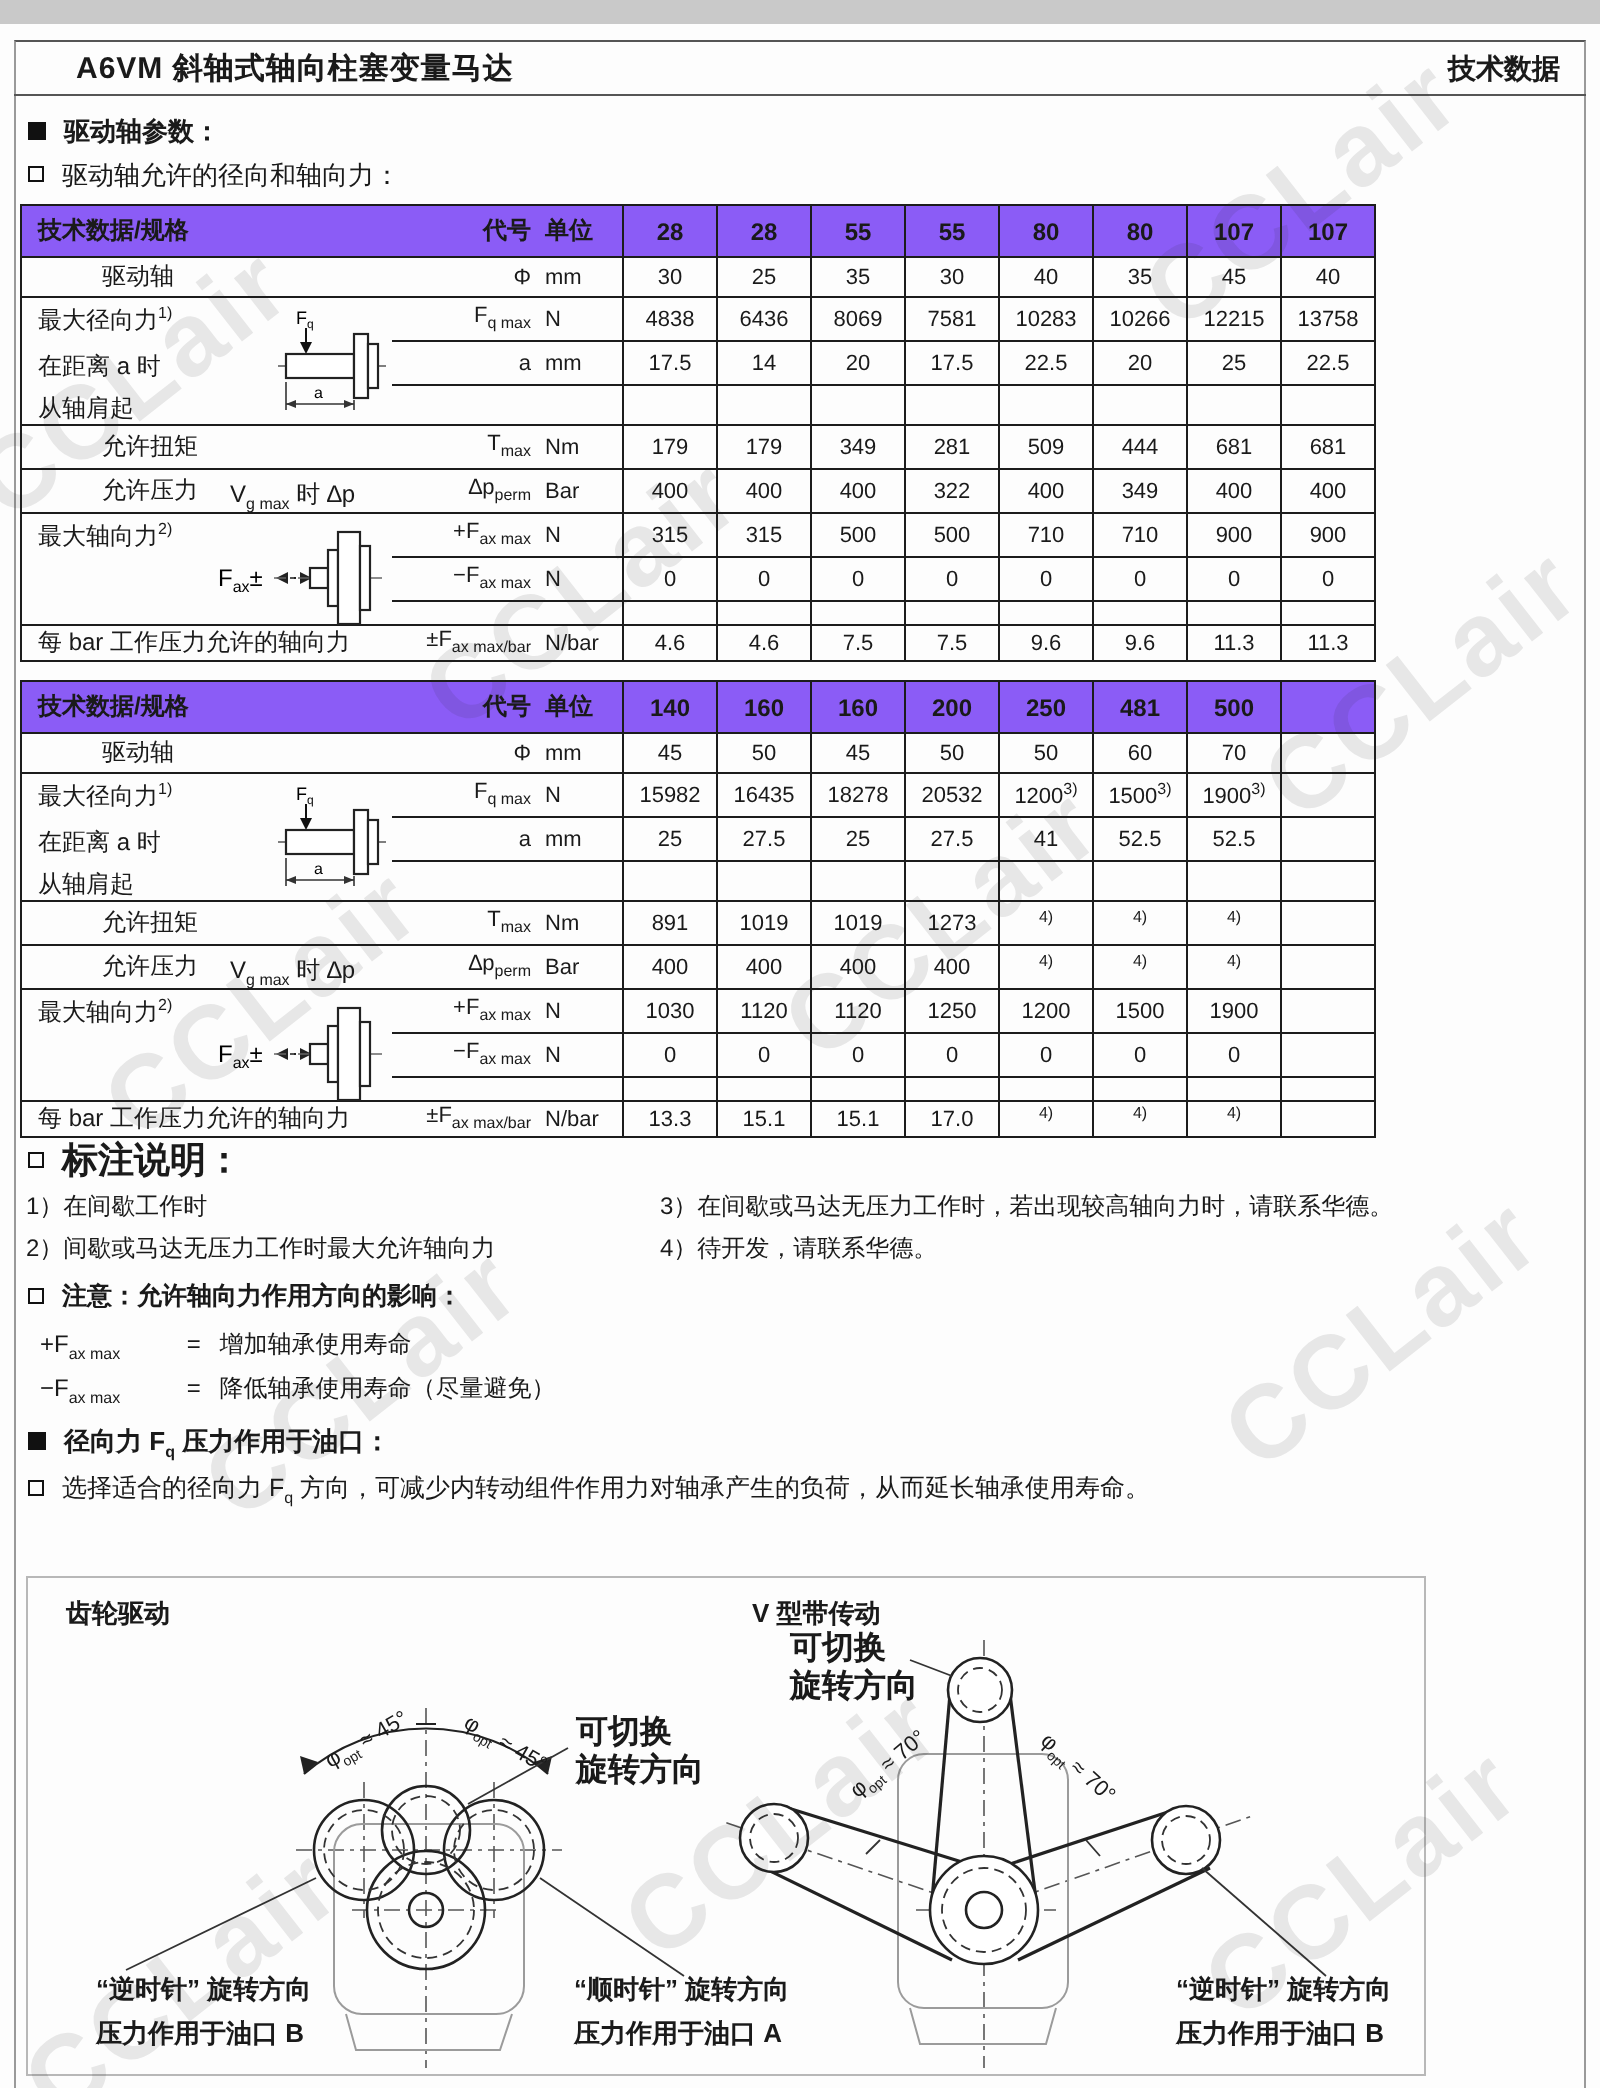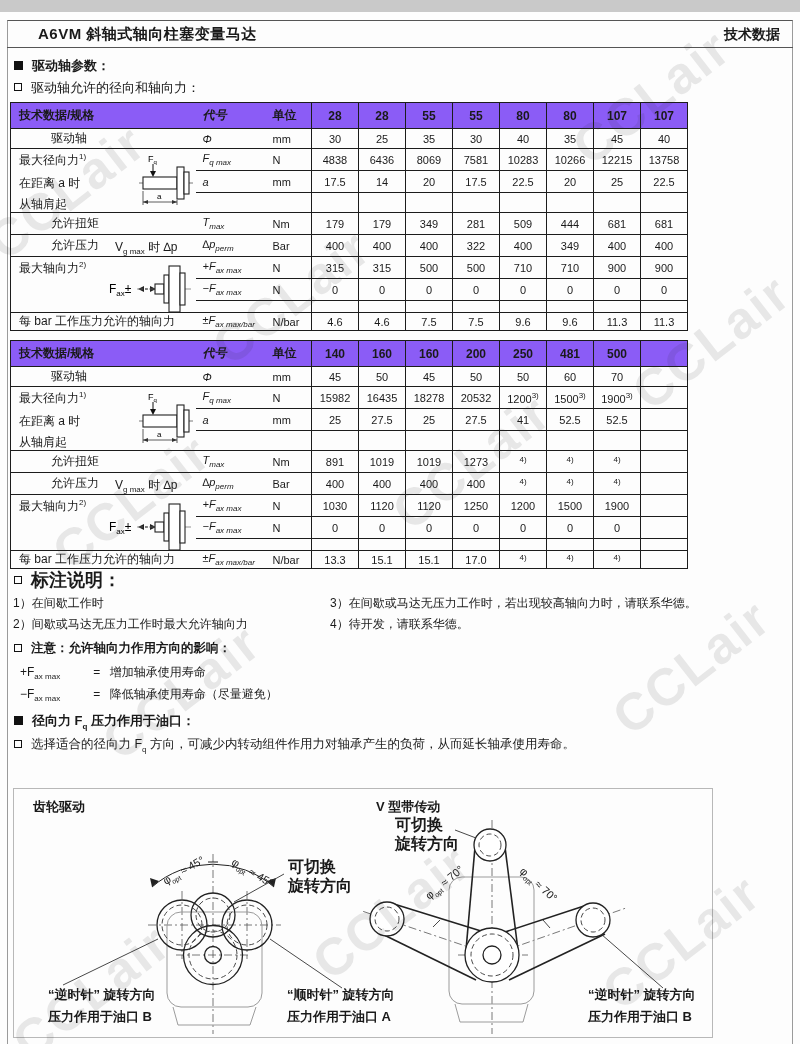--- a/index.html
+++ b/index.html
@@ -16,21 +16,21 @@
   .b-fill { width:9px; height:9px; background:#111; margin-top:3px; flex:none; }
   .b-open { width:8px; height:8px; border:1.5px solid #111; margin-top:3px; flex:none; }
   .note-item { position:absolute; font-size:12px; font-weight:500; }
 
   
   table.spec { position:absolute; left:10px; width:677px; border-collapse:collapse; table-layout:fixed; border:1px solid #1c1c1c; font-size:11px; }
   #table1 { top:90px; } #table2 { top:328px; }
   td,th { padding:0; vertical-align:middle; font-weight:normal; }
   tr.head > * { background:#8b5cf6; border-bottom:1px solid #1c1c1c; font-weight:bold; font-size:12px; }
   th.hspec { text-align:left; padding-left:8px; }
-  th.hsym, td.sym { text-align:left; padding-left:7px;font-style:italic; }
+  th.hsym, td.sym { text-align:right; padding-left:7px; }
   th.hunit, td.unit { text-align:left; padding-left:7px; }
   td.sym, td.unit { border-bottom:1px solid #1c1c1c; }
   .num { border-left:1px solid #1c1c1c; border-bottom:1px solid #1c1c1c; text-align:center; background:transparent; }
   tr.head .num { font-size:12px; }
   td.lbl { text-align:left; padding-left:8px; font-size:12px; }
   td.bbot { border-bottom:1px solid #1c1c1c;padding-left:40px; }
   td.rspan { position:relative; padding:11px 0 0 8px; vertical-align:top; }
   .rl { position:absolute; left:8px; white-space:nowrap; font-size:12px; }
   sub { font-size:8px; } sup { font-size:8px; vertical-align:super; }
   .h26{height:26px}.h20{height:20px}.h22{height:22px}.h12{height:12px}.h18{height:18px}

